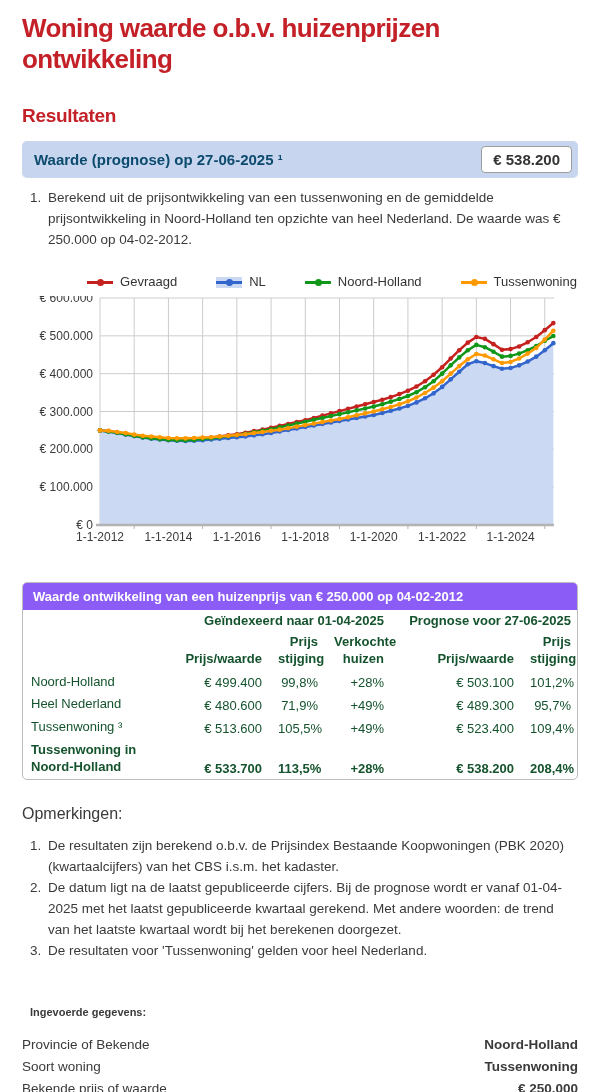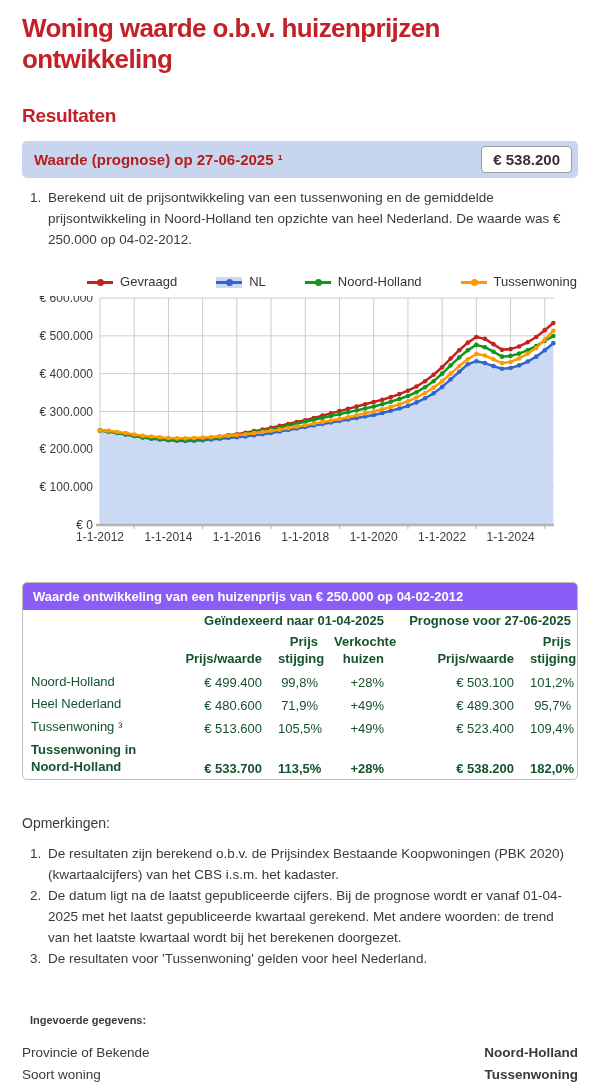--- a/index.html
+++ b/index.html
@@ -19,21 +19,21 @@
     color:#c42028; font-size:19px; font-weight:bold;
     letter-spacing:-0.3px; margin:30px 0 14px 0;
   }
 
   
   .result-bar {
     background:#c7d6ee; border-radius:5px;
     display:flex; justify-content:space-between; align-items:center;
     padding:5px 6px 5px 12px; min-height:37px;
   }
-  .result-bar-label { font-weight:bold; font-size:15px; color:#b91c1c; }
+  .result-bar-label { font-weight:bold; font-size:15px; color:#0c4a6e; }
   .result-value {
     background:#ffffff; border:1px solid #9c9c9c; border-radius:4px;
     padding:4px 11px; font-weight:bold; font-size:15px; color:#333;
   }
 
   
   .footnote { display:flex; font-size:13.5px; line-height:1.55; margin:10px 0 0 8px; }
   .footnote .num { width:18px; flex:none; }
   .footnote .txt { flex:1; }
 
@@ -62,21 +62,21 @@
   table.data-table { width:100%; border-collapse:collapse; table-layout:fixed; font-size:13px; color:#14532d; }
   table.data-table td { padding:3px 8px; vertical-align:bottom; }
   .grp-row td { font-weight:bold; font-size:13px; text-align:right; padding-top:9px; }
   .sub-row td { font-weight:bold; text-align:right; white-space:pre-line; line-height:1.3; padding-bottom:6px; }
   .data-row td { text-align:right; padding-top:5px; padding-bottom:5px; }
   .data-row td.row-label { text-align:left; white-space:pre-line; line-height:1.3; }
   .data-row.bold td { font-weight:bold; }
   .last-row td { padding-bottom:9px;margin-top:32px; }
 
   
-  .notes-heading { font-size:14px; margin-top:35px; }
+  .notes-heading { font-size:16px; margin-top:25px; }
   .note-item { display:flex; font-size:13.5px; line-height:1.55; margin:0 0 0 8px; }
   .note-item .num { width:18px; flex:none; }
   .note-item .txt { flex:1; }
   .notes-list { margin-top:13px; }
 
   
   .inputs-heading { font-weight:bold; font-size:11px; margin-top:44px;padding-left:8px; }
   .inputs-list { margin-top:16px; }
   .input-row { display:flex; justify-content:space-between; font-size:13.5px; padding:3.5px 0; }
   .input-row .val { font-weight:bold; text-align:right; }
@@ -451,21 +451,21 @@
         <td>€ 523.400</td>
         <td>109,4%</td>
       </tr>
       <tr class="data-row bold last-row">
         <td class="row-label">Tussenwoning in
 Noord-Holland</td>
         <td>€ 533.700</td>
         <td>113,5%</td>
         <td>+28%</td>
         <td>€ 538.200</td>
-        <td>182,0%</td>
+        <td>208,4%</td>
       </tr>
     </tbody>
       </table>
   </div>
 
   <div class="notes-heading">Opmerkingen:</div>
   <div class="notes-list">
     <div class="note-item">
       <span class="num">1.</span>
       <span class="txt">De resultaten zijn berekend o.b.v. de Prijsindex Bestaande Koopwoningen (PBK 2020) (kwartaalcijfers) van het CBS i.s.m. het kadaster.</span>

